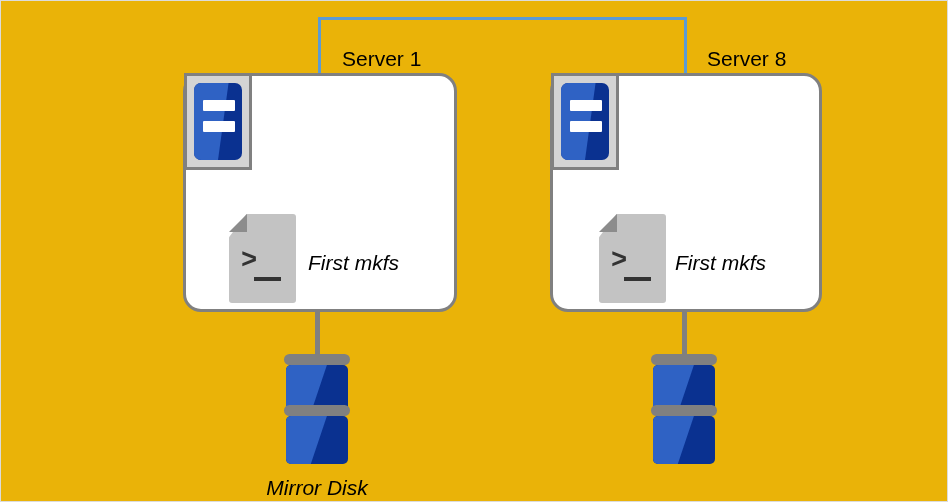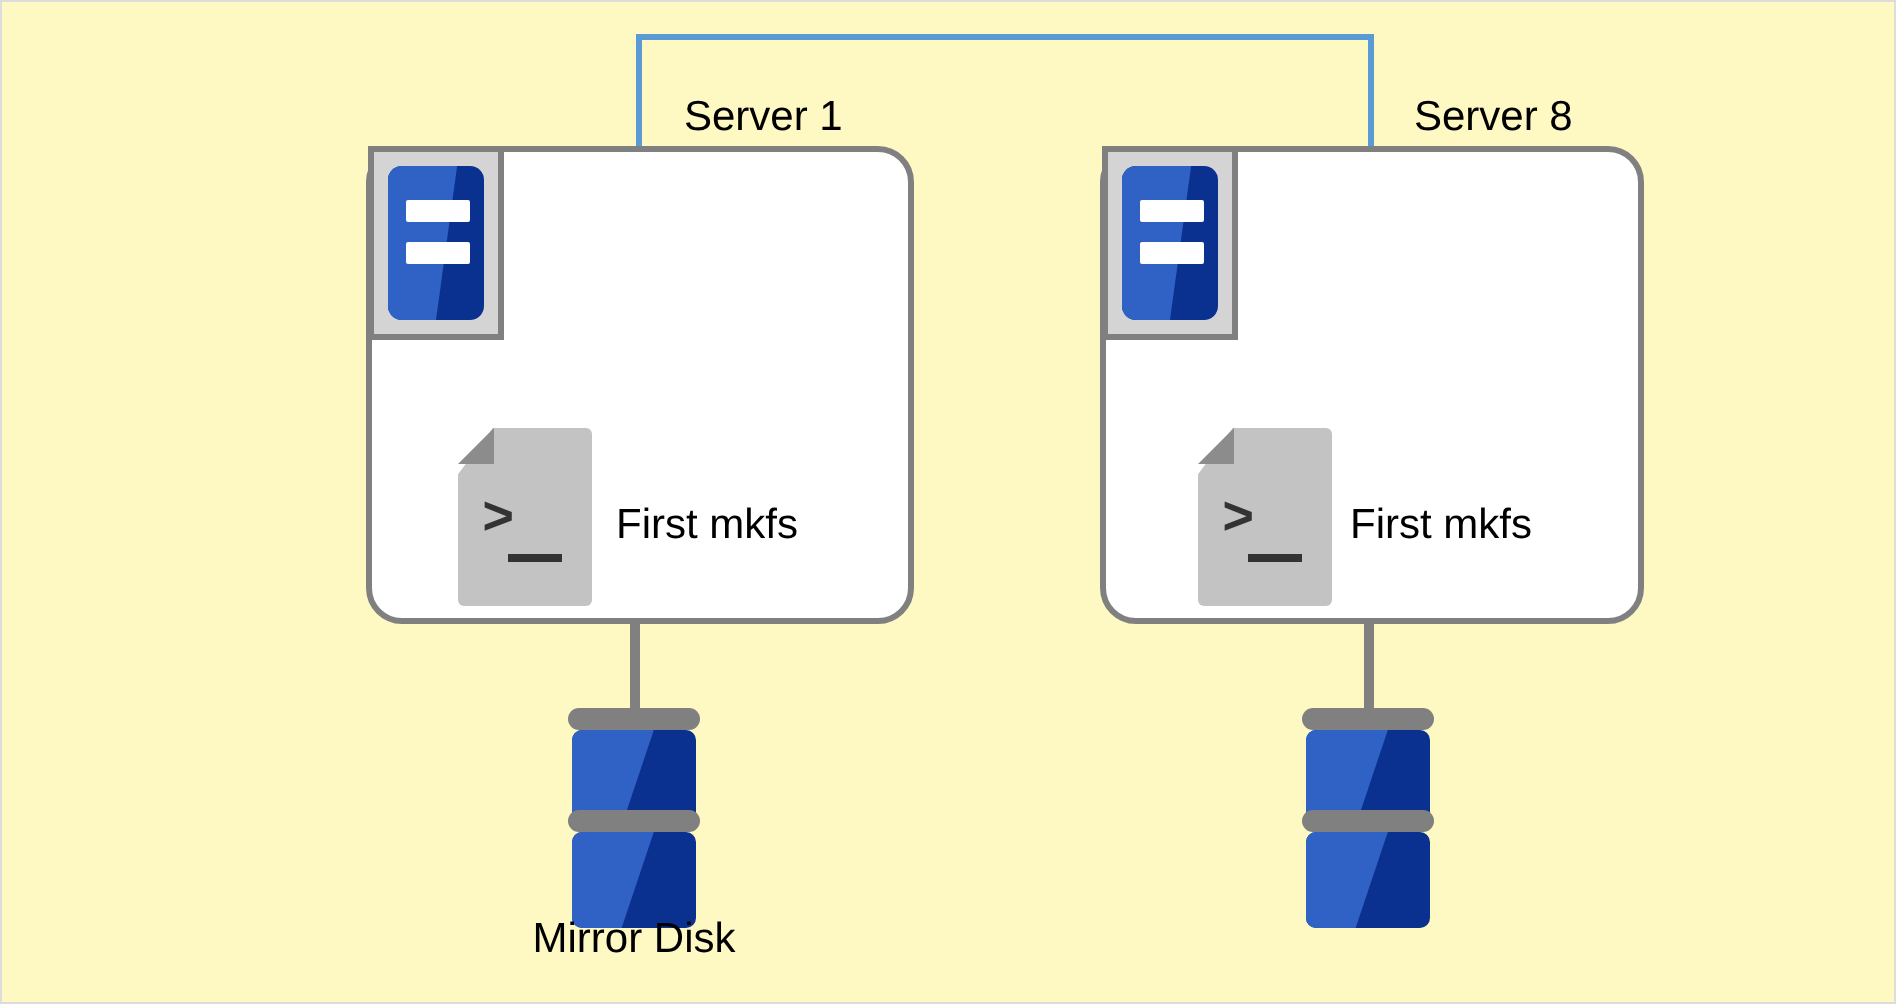--- a/index.html
+++ b/index.html
@@ -7,21 +7,21 @@
     padding: 0;
     background: #ffffff;
   }
   body {
     font-family: "Liberation Sans", sans-serif;
   }
   #canvas {
     position: relative;
     width: 948px;
     height: 502px;
-    background: #fef9c3;
+    background: #eab308;
     border: 1px solid #dcdcdc;
     box-sizing: border-box;
     overflow: hidden;
   }
 
   
   .link-top {
     position: absolute;
     background: #5b9bd5;
   }
@@ -123,20 +123,21 @@
     background: #333333;
   }
 
   
   .mkfs-label {
     position: absolute;
     font-size: 21px;
     color: #000000;
     white-space: nowrap;
     line-height: 1;
+    font-style: italic;
   }
 
   
   .stem {
     position: absolute;
     width: 5px;
     background: #808080;
   }
 
   
@@ -210,21 +211,21 @@
 
   <div class="stem" style="left:314px; top:310px; height:48px;"></div>
 
   <div class="disk" style="left:283px; top:353px; width:66px; height:99px;">
     <div class="platter-bar" style="top:0px;"></div>
     <div class="platter" style="top:11px;"></div>
     <div class="platter-bar" style="top:51px;"></div>
     <div class="platter" style="top:62px;"></div>
   </div>
 
-  <div class="disk-label" style="left:249px; top:458px; width:134px;">Mirror Disk</div>
+  <div class="disk-label" style="left:249px; top:476px; width:134px;font-style:italic;">Mirror Disk</div>
 
   <div class="server-label" style="left:706px; top:47px;">Server 8</div>
 
   <div class="server-box" style="left:549px; top:72px; width:272px; height:239px;"></div>
 
   <div class="server-icon" style="left:550px; top:72px;">
     <div class="chassis">
       <div class="bar b1"></div>
       <div class="bar b2"></div>
     </div>

